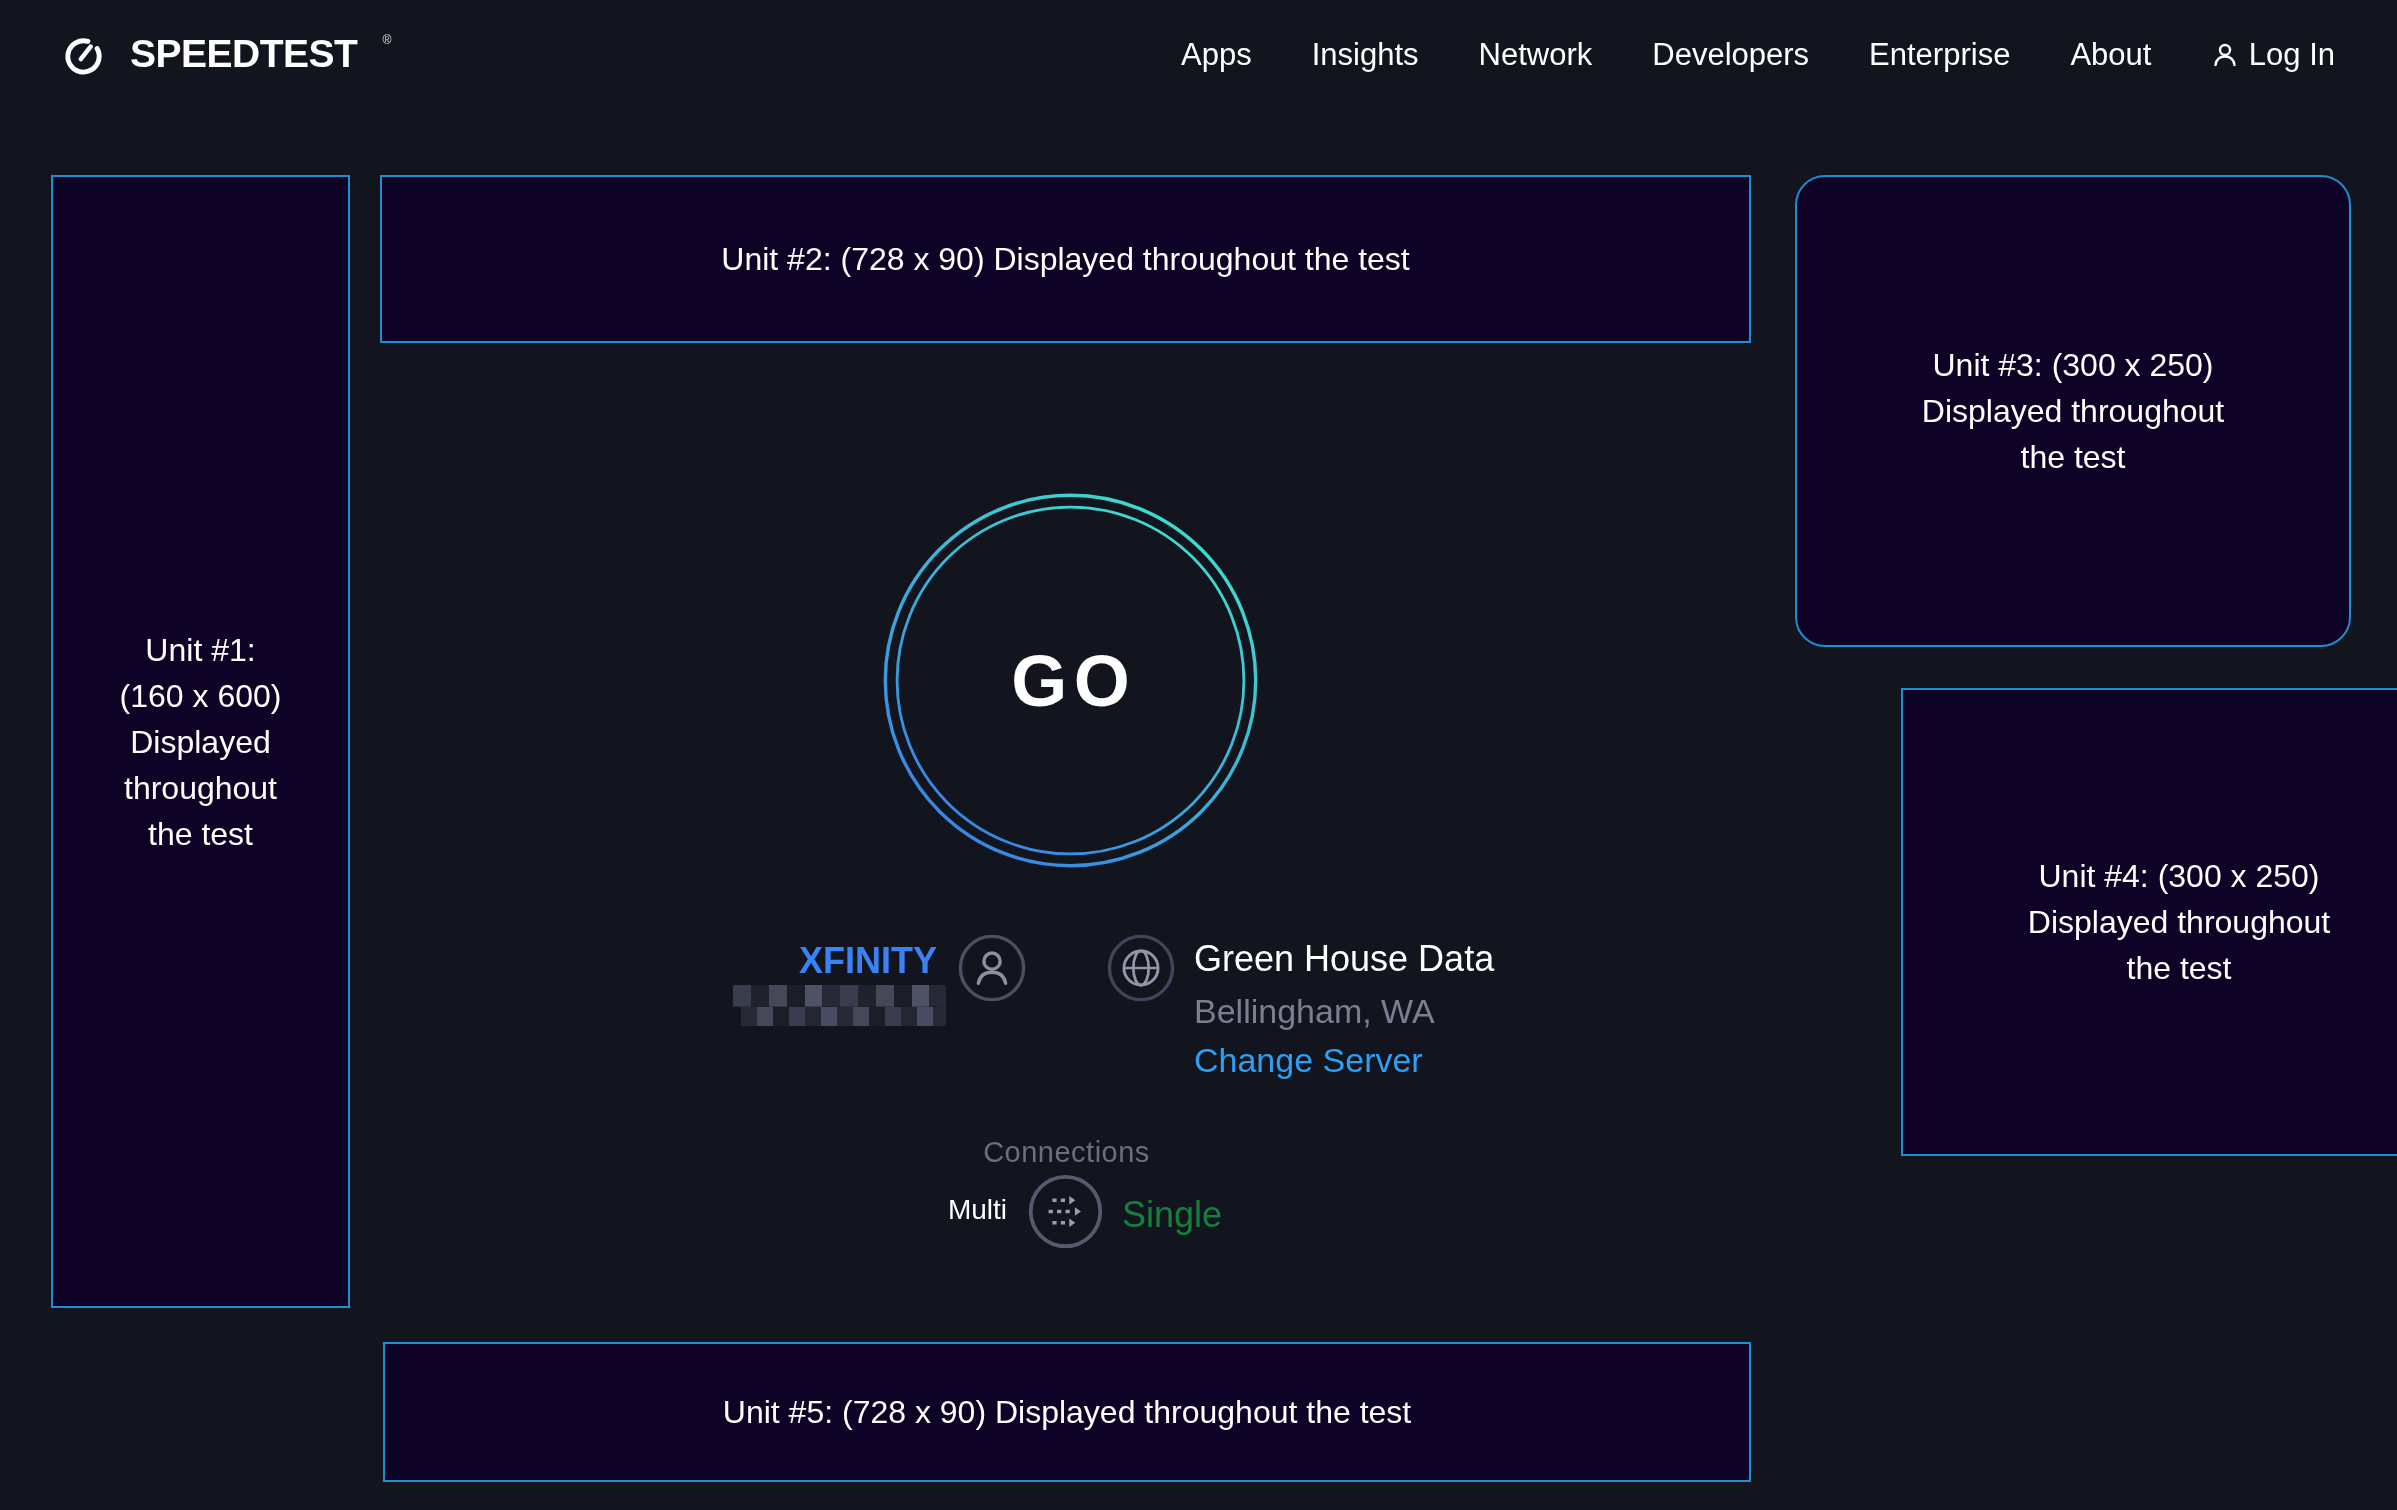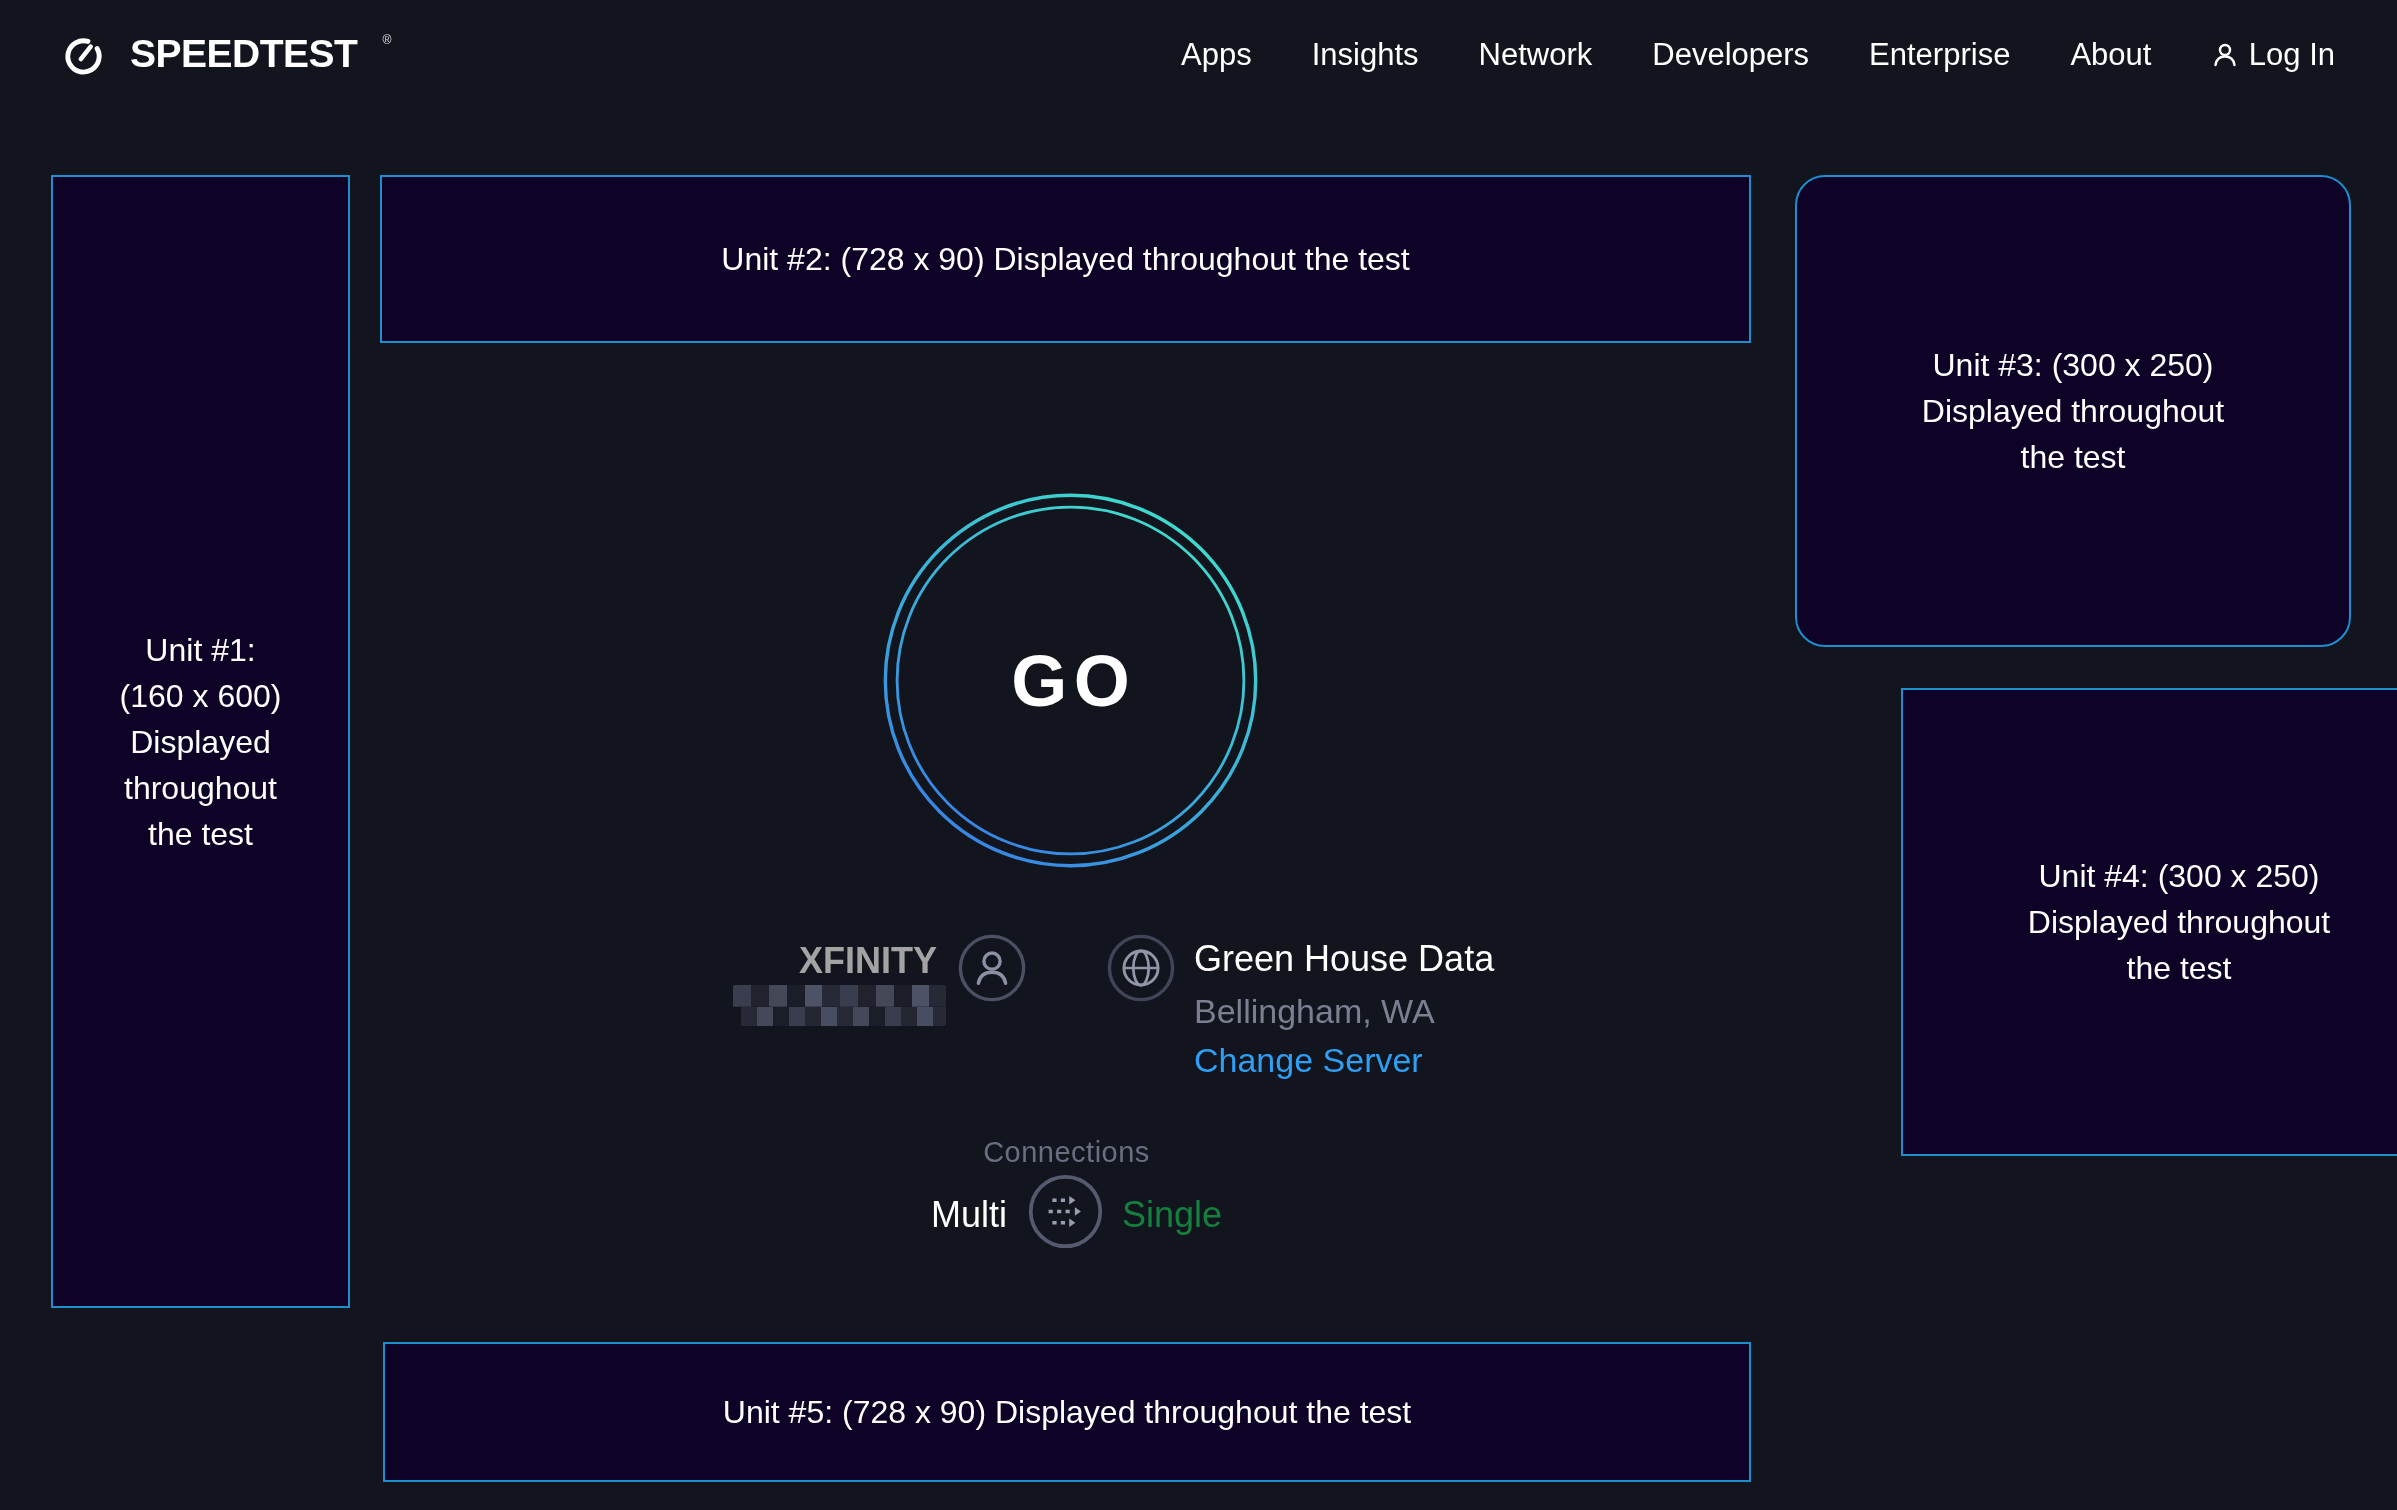--- a/index.html
+++ b/index.html
@@ -57,21 +57,21 @@
   .go-wrap{position:absolute;left:882px;top:492px;width:377px;height:377px;cursor:pointer;}
   .go-wrap svg{position:absolute;inset:0;}
   .go-label{
     position:absolute;inset:0;display:flex;align-items:center;justify-content:center;
     font-size:72px;font-weight:700;letter-spacing:6.6px;padding-left:6.6px;color:#fff;
   }
 
   
   .isp-name{
     position:absolute;right:1460px;top:940px;
-    font-size:36px;font-weight:700;color:#a3a3a3;white-space:nowrap;
+    font-size:36px;font-weight:700;color:#3b82f6;white-space:nowrap;
   }
   .redacted{
     position:absolute;left:733px;top:985px;width:213px;height:41px;border-radius:1.9px;
     background-image:
       repeating-linear-gradient(90deg,#3e4254 0 18px,#23242f 18px 36px,#4a4e60 36px 54px,#1d1e2a 54px 72px,#555970 72px 89px,#2a2c3a 89px 107px),
       repeating-linear-gradient(90deg,#2a2c3a 0 16px,#4a4e60 16px 32px,#1d1e2a 32px 48px,#3e4254 48px 64px,#262835 64px 80px,#50546a 80px 96px);
     background-size:100% 21.7px,100% 21.7px;
     background-position:0 0,7.5px 21.7px;
     background-repeat:no-repeat,no-repeat;
     opacity:.9;
@@ -81,21 +81,21 @@
   .server-icon{left:1106px;top:933px;}
   .server-name{position:absolute;left:1194px;top:938px;font-size:36px;font-weight:500;color:#fff;white-space:nowrap;}
   .server-loc{position:absolute;left:1194px;top:992px;font-size:34px;color:#7c7f91;white-space:nowrap;}
   .server-change{position:absolute;left:1194px;top:1041px;font-size:34px;color:#2e9ff2;cursor:pointer;white-space:nowrap;}
 
   
   .conn-label{
     position:absolute;left:878px;top:1136px;width:377px;text-align:center;
     font-size:29px;color:#6b6e80;letter-spacing:0.5px;
   }
-  .conn-multi{position:absolute;right:1390px;top:1194px;font-size:36px;color:#fff;cursor:pointer;}
+  .conn-multi{position:absolute;right:1390px;top:1194px;font-size:28px;color:#fff;cursor:pointer;}
   .conn-single{position:absolute;left:1122px;top:1194px;font-size:36px;color:#15803d;cursor:pointer;}
   .conn-toggle{position:absolute;left:1027px;top:1173px;width:77px;height:77px;cursor:pointer;}
 </style>
 </head>
 <body>
 
 <div class="page">
 
   <header>
     <div class="logo">

